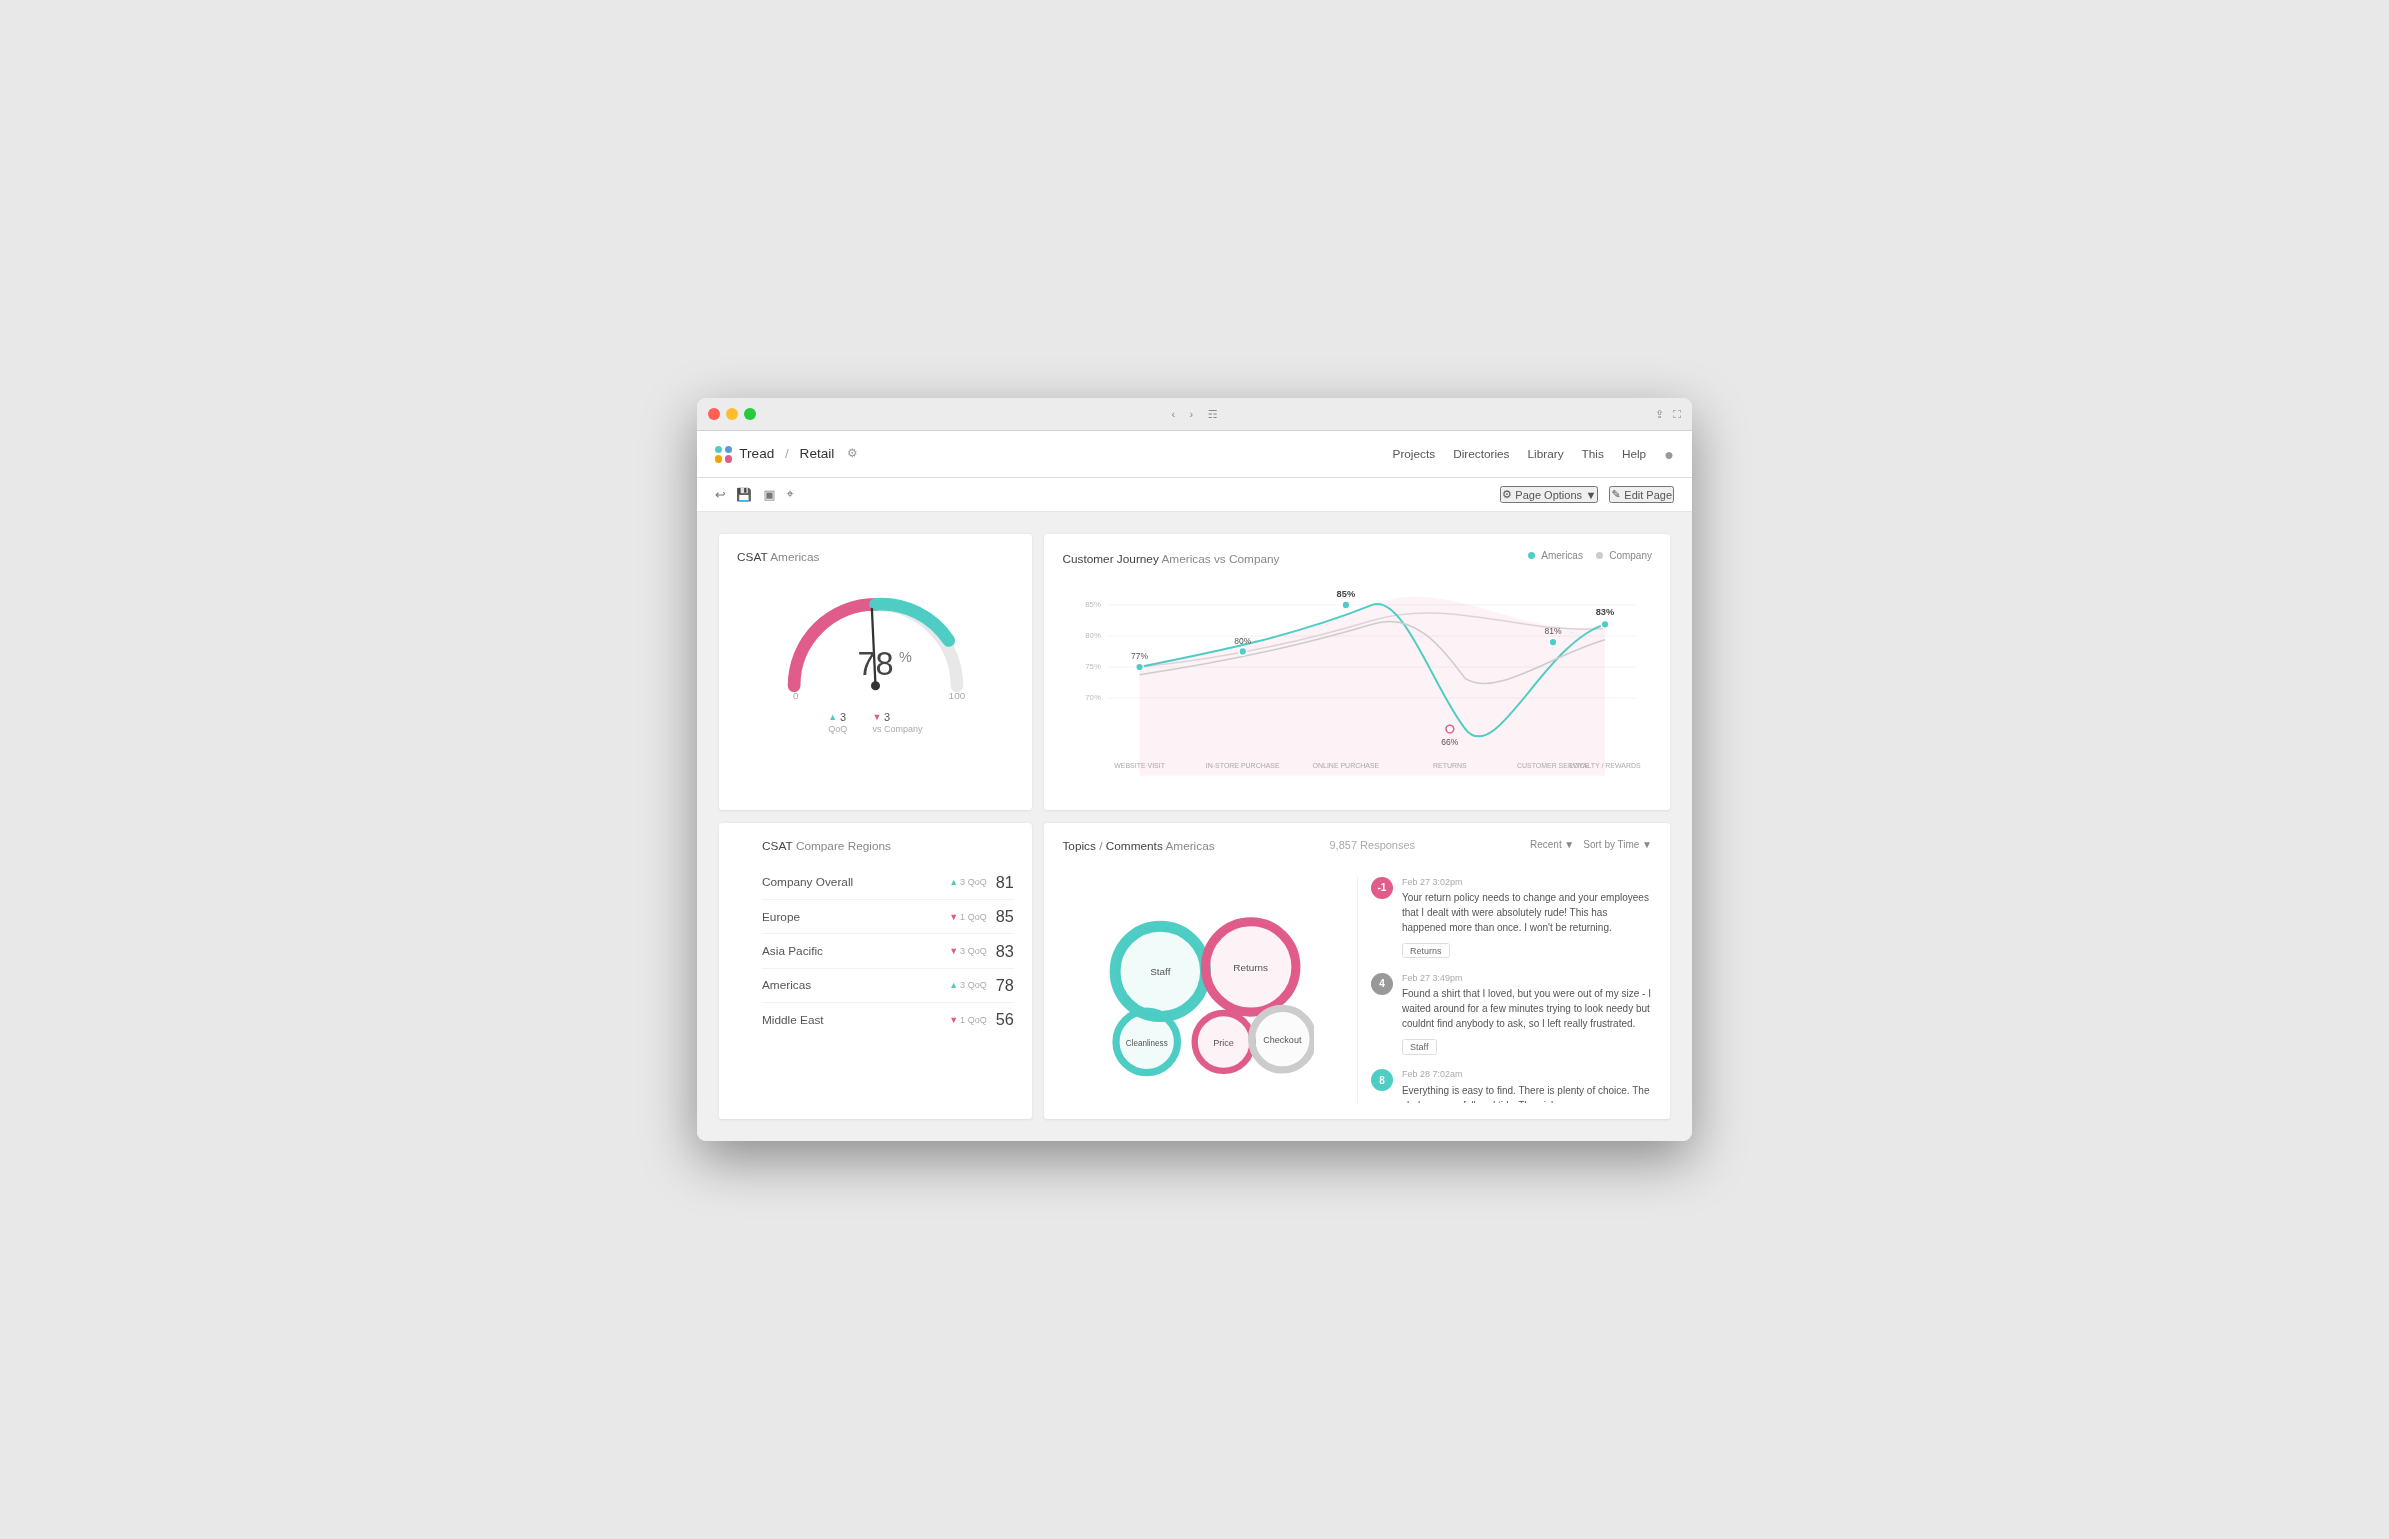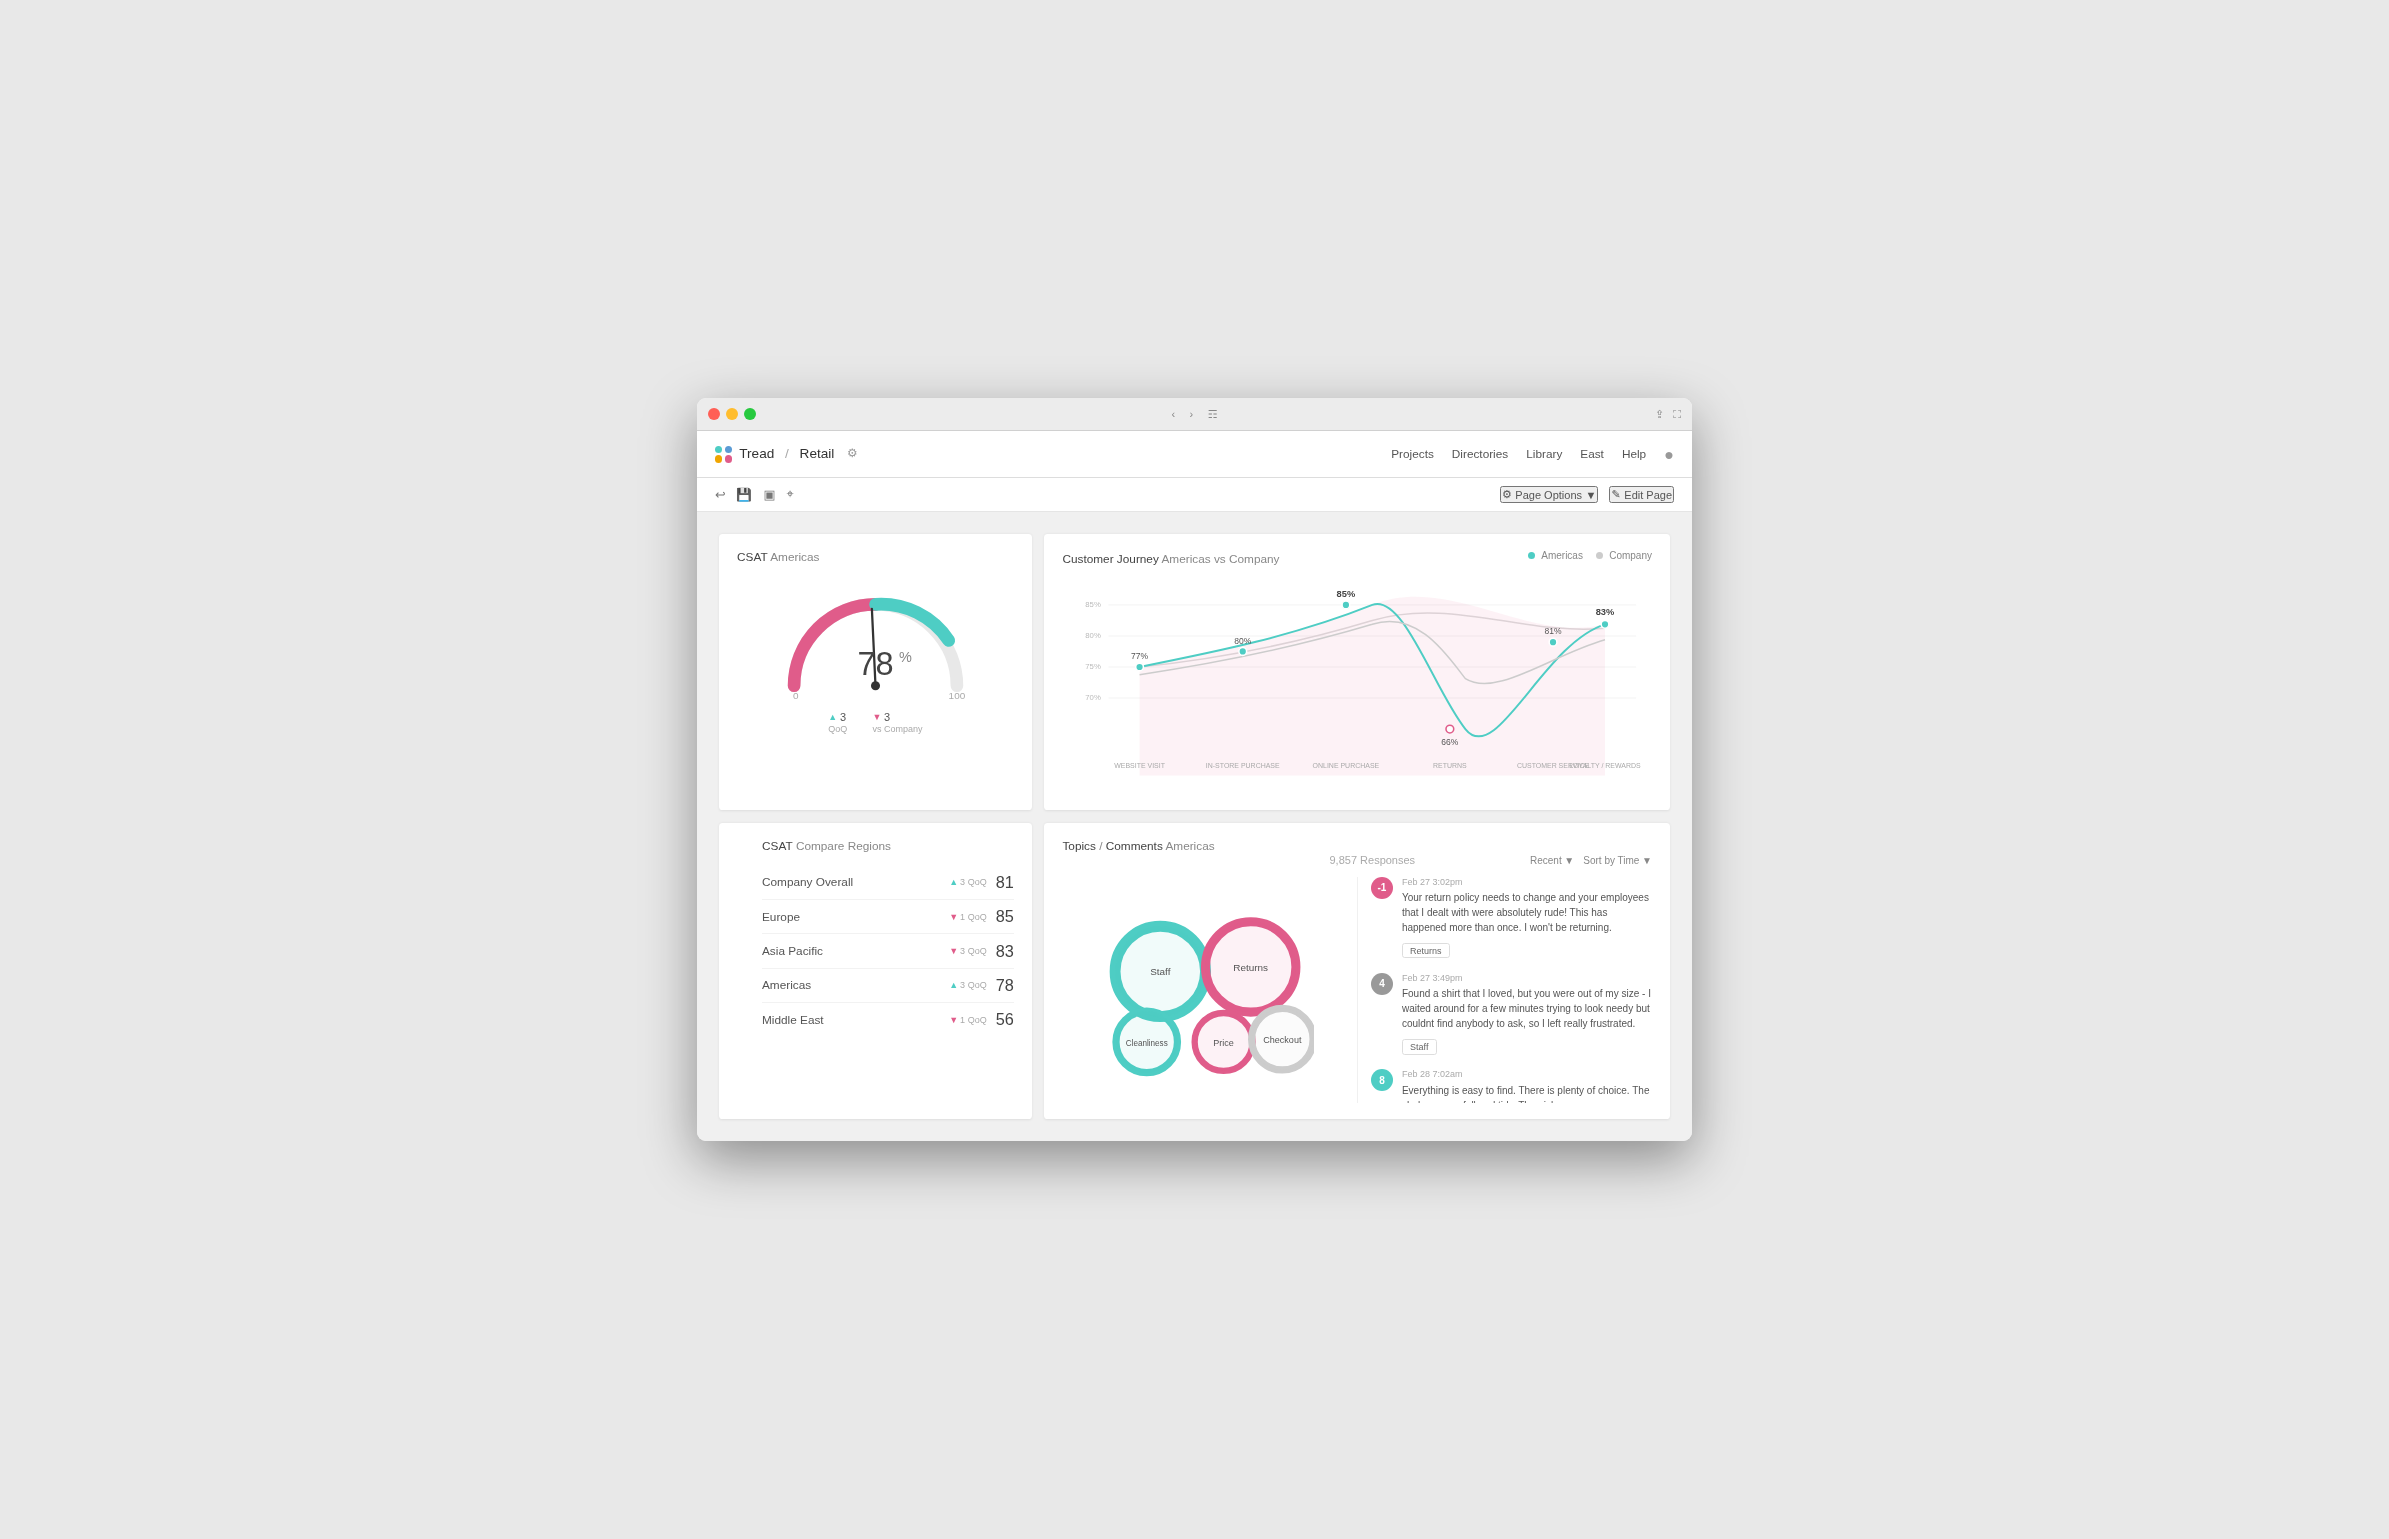--- a/index.html
+++ b/index.html
@@ -220,21 +220,21 @@
       font-size: 11.8px;
     }
     .region-row:last-child { border-bottom: none; }
     .region-name { color: #555; flex: 1; }
     .region-qoq { font-size: 9px; color: #aaa; margin-left: 5.4px; display: flex; align-items: center; gap: 1.8px; }
     .region-score { font-size: 16.3px; color: #444; font-weight: 300; min-width: 27px; text-align: right; }
     
     .topics-card { grid-column: 2; grid-row: 2; }
     .topics-header {
       display: flex;
-      align-items: flex-end;
+      align-items: flex-start;
       justify-content: space-between;
       margin-bottom: 11px;
     }
     .topics-count { font-size: 11px; color: #aaa; }
     .topics-controls { display: flex; gap: 9px; font-size: 10px; color: #888; }
     .topics-control { cursor: pointer; display: flex; align-items: center; gap: 2.7px; }
     .topics-body {
       display: grid;
       grid-template-columns: 1fr 1fr;
       gap: 0;
@@ -317,21 +317,21 @@
       </div>
       <span>Tread</span>
       <span class="nav-sep">/</span>
       <span>Retail</span>
       <span class="gear-icon">⚙</span>
     </div>
     <div class="nav-links">
       <a class="nav-link">Projects</a>
       <a class="nav-link">Directories</a>
       <a class="nav-link">Library</a>
-      <a class="nav-link">East</a>
+      <a class="nav-link">This</a>
       <a class="nav-link">Help</a>
       <span class="nav-user">●</span>
     </div>
   </div>
 
   <div class="toolbar">
     <div class="toolbar-left">
       <span class="toolbar-icon">↩</span>
       <span class="toolbar-icon">💾</span>
       <span class="toolbar-icon">▣</span>

